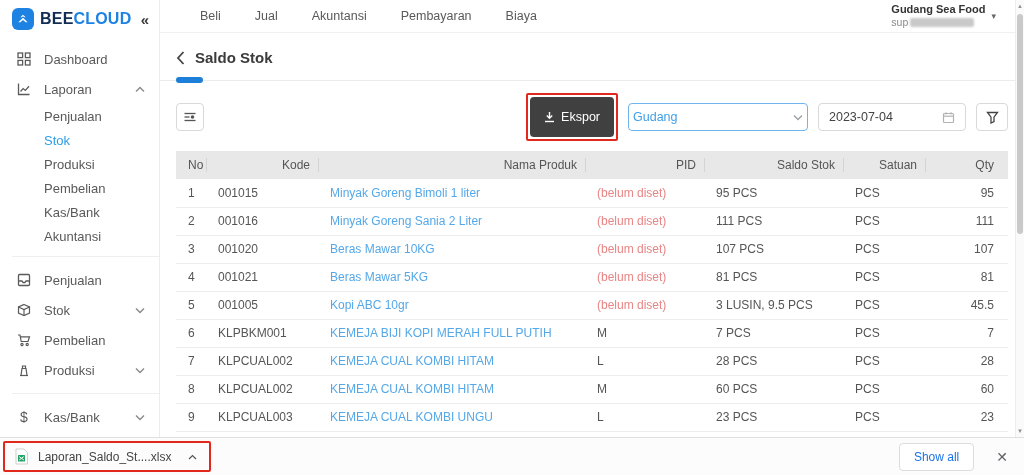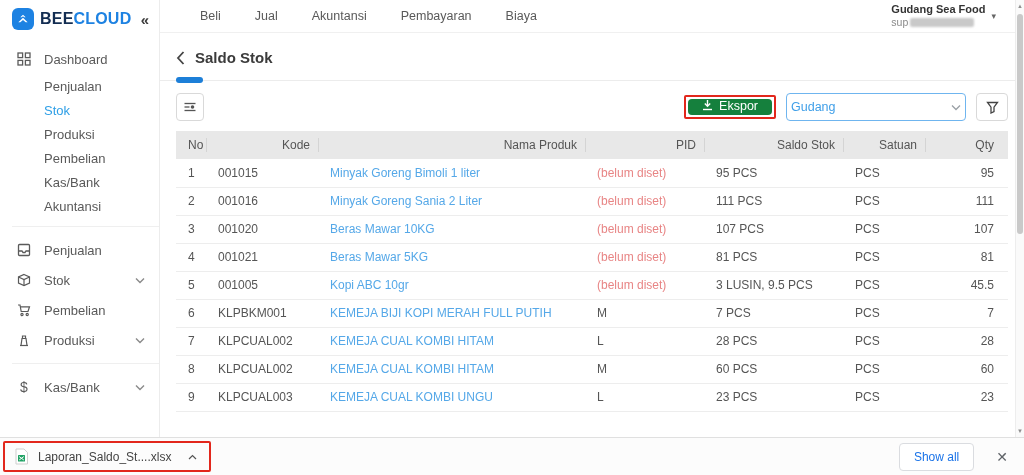--- a/index.html
+++ b/index.html
@@ -42,21 +42,21 @@
   .page-title-row { display:flex; align-items:center; gap:10px; padding:16px 16px 10px 16px; }
   .back-icon { color:#444; display:inline-flex; cursor:pointer; }
   .page-title { font-size:15px; font-weight:bold; color:#3b3b3b; }
   .title-underline { height:5px; border-bottom:1px solid #ececec; position:relative; margin-bottom:4px; }
   .title-pill { position:absolute; left:16px; bottom:-3px; width:27px; height:6px; border-radius:3px; background:#1d7fd8; }
 
   .toolbar { display:flex; align-items:center; padding:8px 16px 8px 16px; gap:10px; }
   .icon-btn { width:28px; height:28px; border:1px solid #d9d9d9; border-radius:4px; background:#fff; display:inline-flex; align-items:center; justify-content:center; color:#555; cursor:pointer; }
   .toolbar-spacer { flex:1; }
   .red-box { border:2px solid #e2271c; padding:2px; border-radius:2px; display:inline-flex; }
-  .export-btn { height:16px; padding:0 14px; background:#15803d; color:#fff; border:none; border-radius:4px; font-size:12.5px; display:inline-flex; gap:6px; cursor:pointer; font-family:inherit; }
+  .export-btn { height:40px; padding:0 14px; background:#404040; color:#fff; border:none; border-radius:4px; font-size:12.5px; display:inline-flex; align-items:center; gap:6px; cursor:pointer; font-family:inherit; }
   .select-box { width:180px; height:28px; border:1px solid #6fb5ef; border-radius:4px; display:flex; align-items:center; padding:0 4px; color:#3f9fe8; font-size:12.5px; cursor:pointer; background:#fff; }
   .select-box .chev { margin-left:auto; color:#9aa0a6; display:inline-flex; }
   .date-box { width:148px; height:28px; border:1px solid #d9d9d9; border-radius:4px; display:flex; align-items:center; padding:0 10px; color:#444; font-size:12.5px; background:#fff; cursor:pointer; }
   .date-box .cal { margin-left:auto; color:#b3b3b3; display:inline-flex; }
   .funnel-btn { width:32px; height:28px; border:1px solid #d9d9d9; border-radius:4px; background:#fff; display:inline-flex; align-items:center; justify-content:center; color:#444; cursor:pointer; }
 
   
   .table-wrap { margin:2px 16px 0 16px; }
   table { border-collapse:collapse; width:832px; table-layout:fixed; font-size:12px; }
   col.c-no{width:30px} col.c-kode{width:112px} col.c-nama{width:267px} col.c-pid{width:119px} col.c-saldo{width:139px} col.c-satuan{width:82px} col.c-qty{width:83px}
@@ -110,20 +110,34 @@
             <svg width="14" height="14" viewBox="0 0 14 14" fill="none" stroke="#5a5a5a" stroke-width="1.3">
                 <rect x="1" y="1" width="4.6" height="4.6"></rect>
                 <rect x="8.4" y="1" width="4.6" height="4.6"></rect>
                 <rect x="1" y="8.4" width="4.6" height="4.6"></rect>
                 <rect x="8.4" y="8.4" width="4.6" height="4.6"></rect>
               </svg>
           </span>
           <span>Dashboard</span>
         </div>
 
+        <div class="nav-item">
+          <span class="ico">
+            <svg width="14" height="14" viewBox="0 0 14 14" fill="none" stroke="#5a5a5a" stroke-width="1.3">
+                <path d="M1.5 1.5 V12.5 H12.5"></path>
+                <path d="M3.5 9.5 L6.2 6.6 L8.3 8.4 L12 4.2"></path>
+              </svg>
+          </span>
+          <span>Laporan</span>
+          <span class="chev">
+            <svg width="10" height="7" viewBox="0 0 10 7" fill="none" stroke="#8a8a8a" stroke-width="1.4">
+                <path d="M1 5.5 L5 1.5 L9 5.5"></path>
+              </svg>
+          </span>
+        </div>
 
         <div>
 
             <div class="sub-item">
               <span>Penjualan</span>
             </div>
 
             <div class="sub-item active">
               <span>Stok</span>
             </div>
@@ -277,20 +291,30 @@
                   <path d="M1 10.5 H10"></path>
                 </svg>
               <span>Ekspor</span>
             </button>
           </span>
           <div class="select-box">
             <span>Gudang</span>
             <span class="chev">
               <svg width="10" height="7" viewBox="0 0 10 7" fill="none" stroke="#9aa0a6" stroke-width="1.3">
                   <path d="M1 1.5 L5 5.5 L9 1.5"></path>
+                </svg>
+            </span>
+          </div>
+          <div class="date-box">
+            <span>2023-07-04</span>
+            <span class="cal">
+              <svg width="13" height="13" viewBox="0 0 13 13" fill="none" stroke="#b3b3b3" stroke-width="1.2">
+                  <rect x="1.5" y="2.5" width="10" height="9" rx="1"></rect>
+                  <path d="M1.5 5.2 H11.5"></path>
+                  <path d="M4 1.2 V3.4 M9 1.2 V3.4"></path>
                 </svg>
             </span>
           </div>
           <button class="funnel-btn">
             <svg width="13" height="13" viewBox="0 0 13 13" fill="none" stroke="#444" stroke-width="1.3">
                 <path d="M1.5 1.5 H11.5 L8 6.2 V10.5 L5 12 V6.2 Z"></path>
               </svg>
           </button>
         </div>
 

